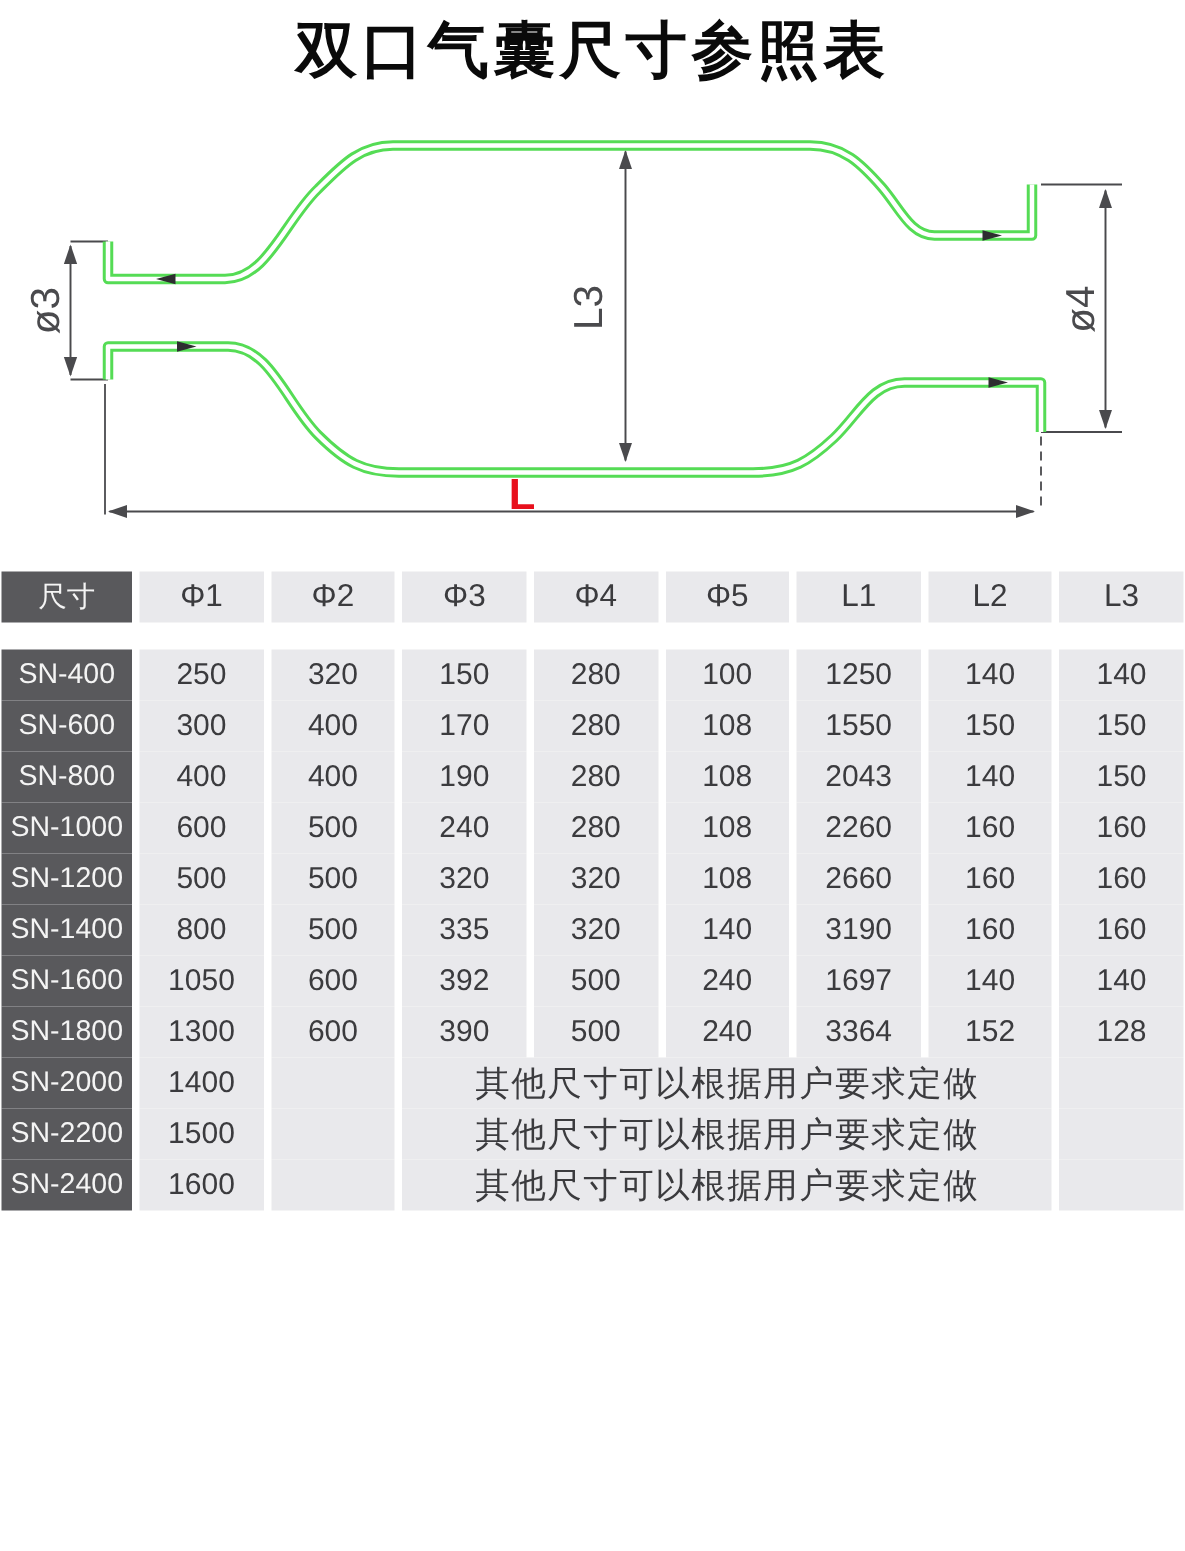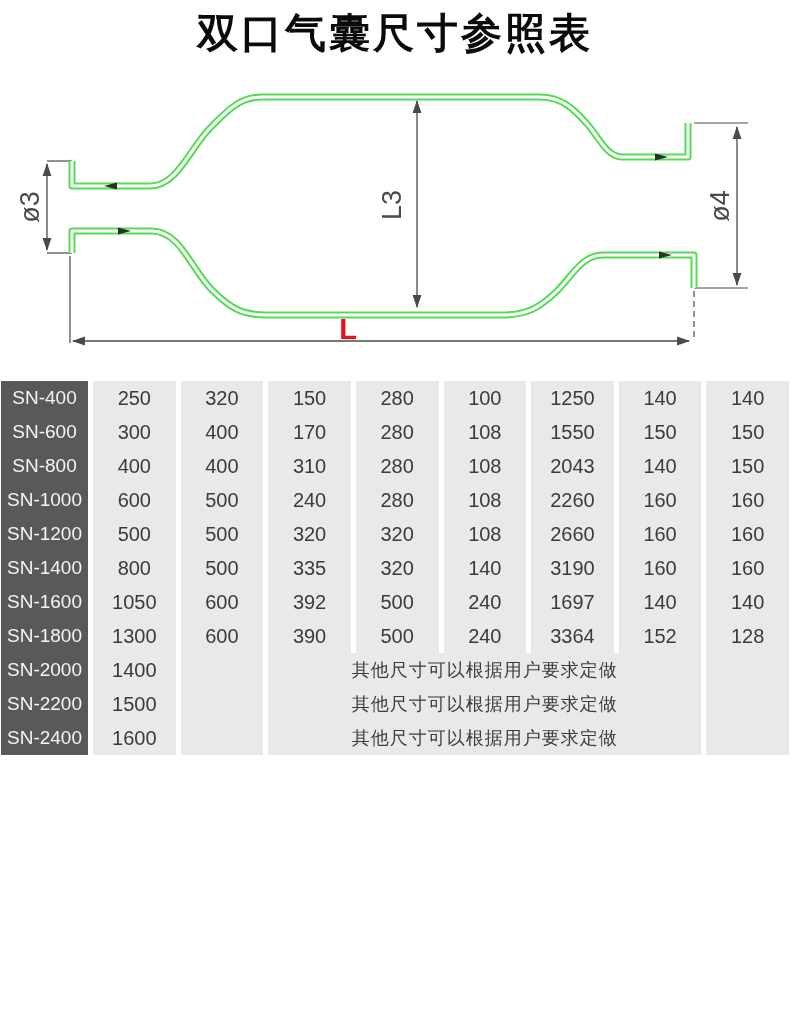--- a/index.html
+++ b/index.html
@@ -10,21 +10,21 @@
          letter-spacing:3px;color:#0a0a0a;}
   .diagram{position:absolute;top:85px;left:0;width:790px;height:282px;}
   .dim-table{position:absolute;top:381px;left:1px;width:788px;}
   .t-row{display:grid;grid-template-columns:87px repeat(8,1fr);column-gap:5px;
          height:34px;}
   .t-row.head{margin-bottom:18px;}
   .cell{display:flex;align-items:center;justify-content:center;
         font-size:20px;color:#3b3b3e;background:#e9e9ec;white-space:nowrap;}
   .cell.lab{background:#59595c;color:#f4f4f4;font-size:19px;}
   .cell.head-val{font-size:21px;}
-  .cell.note{grid-column:span 5;font-size:18px;letter-spacing:1px;}
+  .cell.note{grid-column:span 5;font-size:23px;letter-spacing:1px;}
   .cell.empty{background:#e9e9ec;}
   svg text{font-family:"Liberation Sans",sans-serif;}
 </style>
 </head>
 <body>
 
 <div class="page">
 
   <h1 class="title">双口气囊尺寸参照表</h1>
 
@@ -67,20 +67,31 @@
       </g>
 
       <text transform="translate(39,122) rotate(-90)" text-anchor="middle" font-size="27" fill="#4a4a4d">ø3</text>
       <text transform="translate(401,120) rotate(-90)" text-anchor="middle" font-size="27" fill="#4a4a4d">L3</text>
       <text transform="translate(729,121) rotate(-90)" text-anchor="middle" font-size="27" fill="#4a4a4d">ø4</text>
       <text x="348" y="254" text-anchor="middle" font-size="29" font-weight="bold" fill="#e8101c">L</text>
     </svg>
   </div>
 
   <div class="dim-table" id="size-table">
+      <div class="t-row head">
+        <div class="cell lab">尺寸</div>
+        <div class="cell head-val">Φ1</div>
+        <div class="cell head-val">Φ2</div>
+        <div class="cell head-val">Φ3</div>
+        <div class="cell head-val">Φ4</div>
+        <div class="cell head-val">Φ5</div>
+        <div class="cell head-val">L1</div>
+        <div class="cell head-val">L2</div>
+        <div class="cell head-val">L3</div>
+      </div>
       <div class="t-row">
         <div class="cell lab">SN-400</div>
         <div class="cell ">250</div>
         <div class="cell ">320</div>
         <div class="cell ">150</div>
         <div class="cell ">280</div>
         <div class="cell ">100</div>
         <div class="cell ">1250</div>
         <div class="cell ">140</div>
         <div class="cell ">140</div>
@@ -93,21 +104,21 @@
         <div class="cell ">280</div>
         <div class="cell ">108</div>
         <div class="cell ">1550</div>
         <div class="cell ">150</div>
         <div class="cell ">150</div>
       </div>
       <div class="t-row">
         <div class="cell lab">SN-800</div>
         <div class="cell ">400</div>
         <div class="cell ">400</div>
-        <div class="cell ">310</div>
+        <div class="cell ">190</div>
         <div class="cell ">280</div>
         <div class="cell ">108</div>
         <div class="cell ">2043</div>
         <div class="cell ">140</div>
         <div class="cell ">150</div>
       </div>
       <div class="t-row">
         <div class="cell lab">SN-1000</div>
         <div class="cell ">600</div>
         <div class="cell ">500</div>

